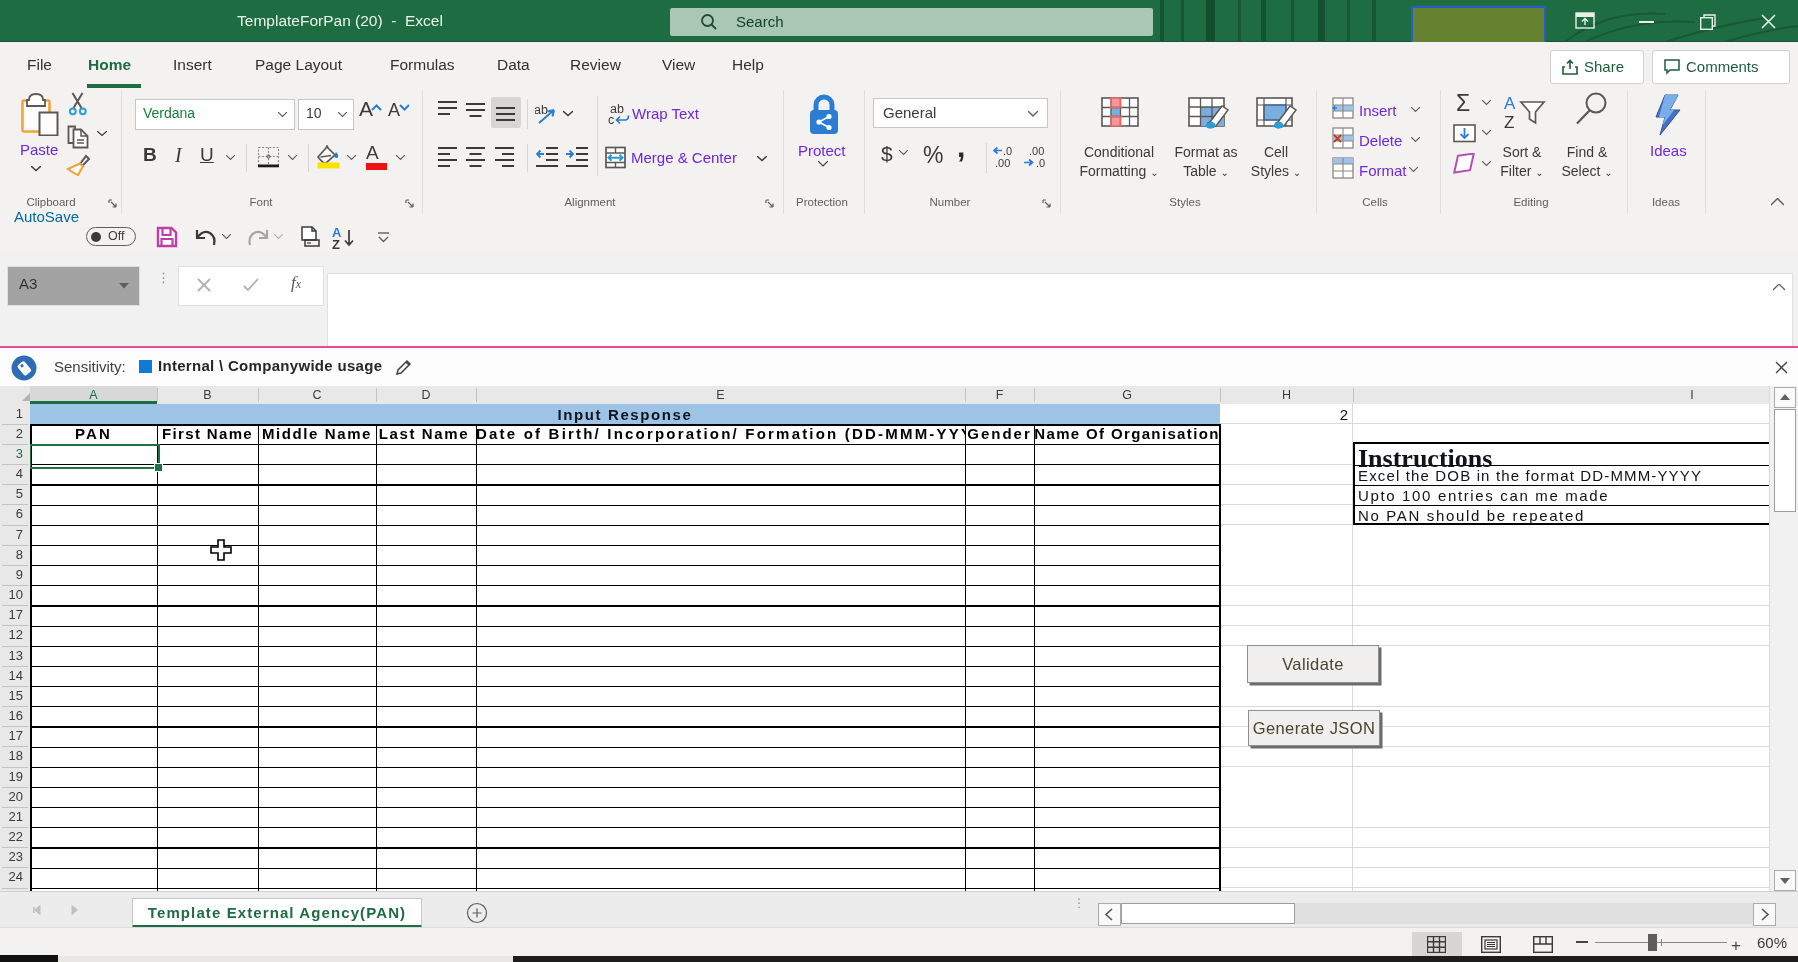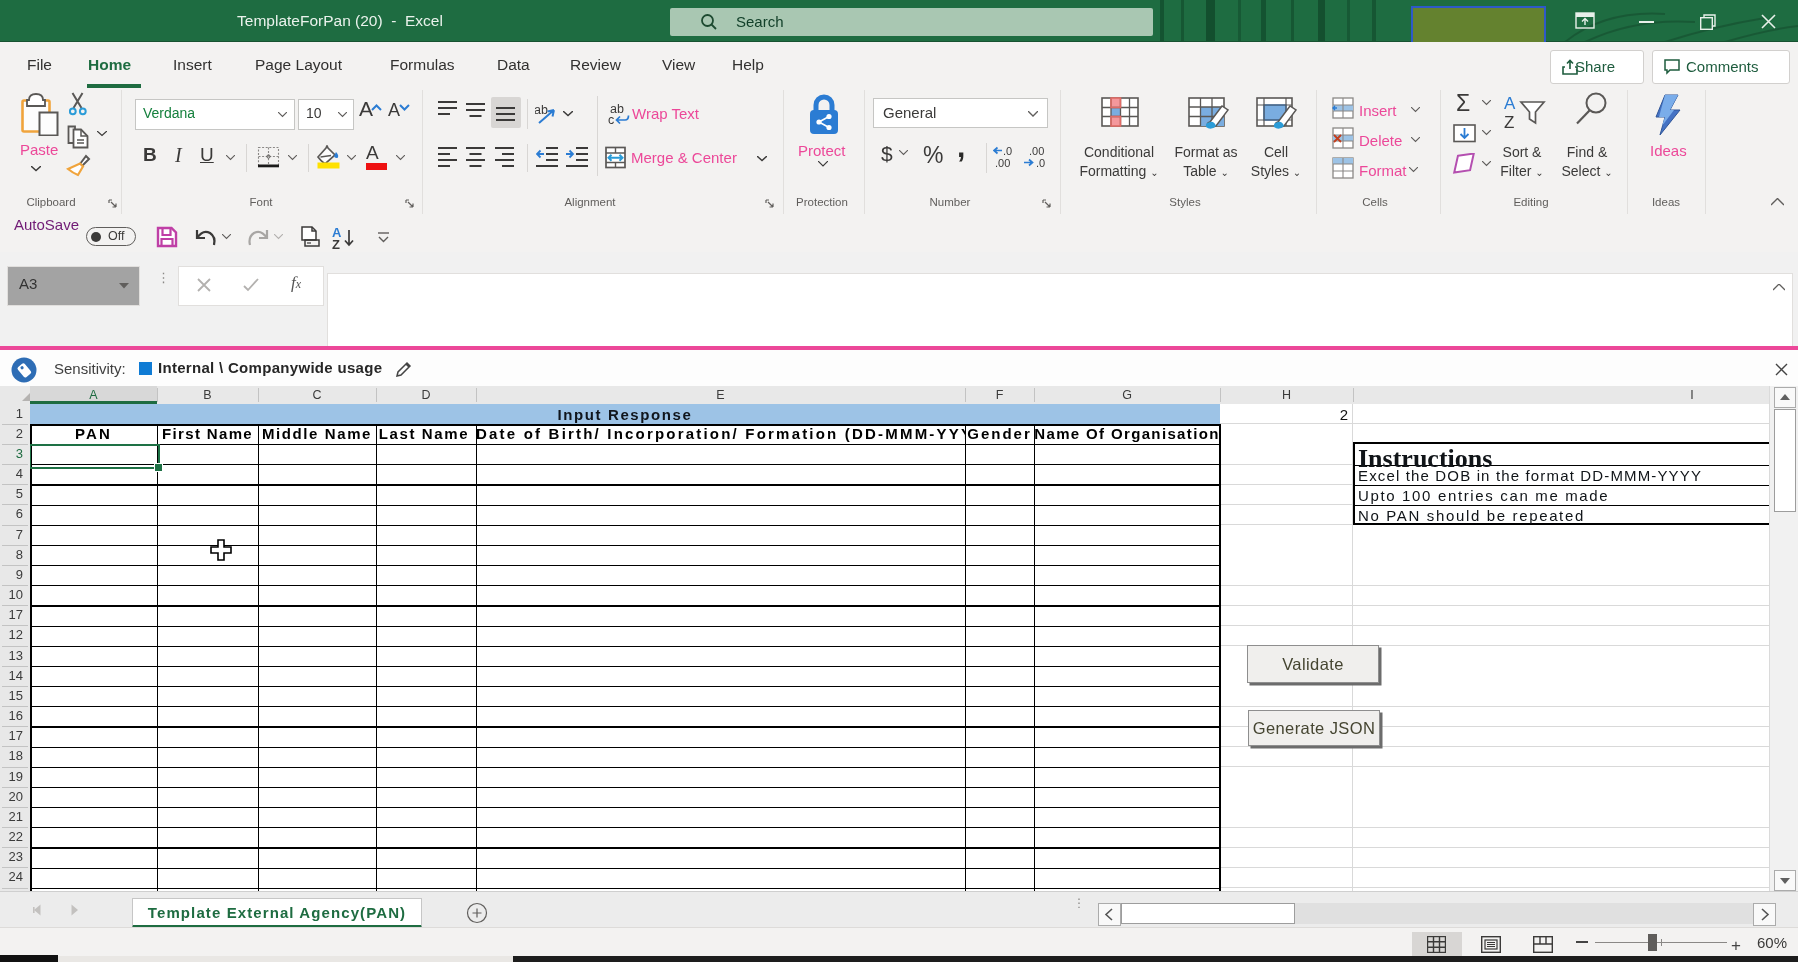--- a/index.html
+++ b/index.html
@@ -16,32 +16,32 @@
 #tabsrow{left:0;top:42px;width:1798px;height:46px;background:#f3f2f1;}
 .rtab{position:absolute;top:0;height:46px;line-height:46px;font-size:15.5px;color:#323130;}
 #hometab{color:#1e6c41;font-weight:bold;}
 #homeline{left:87px;top:84px;width:54px;height:3.5px;background:#1e6c41;}
 .topbtn{position:absolute;top:8px;height:32px;background:#fff;border:1px solid #d2d0ce;border-radius:3px;color:#1e5c3e;font-size:15px;line-height:31px;}
 
 #ribbon{left:0;top:88px;width:1798px;height:130px;background:#f3f2f1;border-bottom:1px solid #dcdad8;}
 .gsep{position:absolute;top:2px;height:124px;width:1px;background:#e1dfdd;}
 .glabel{position:absolute;top:108px;font-size:11.5px;color:#605e5c;text-align:center;width:120px;}
 .launcher{position:absolute;top:196px;width:11px;height:11px;}
-.ribtext{position:absolute;font-size:13px;color:#ec4899;}
+.ribtext{position:absolute;font-size:13px;color:#6d28d9;}
 .biglabel{position:absolute;font-size:14px;color:#3b3a39;text-align:center;line-height:15.5px;}
 .selbox{position:absolute;background:#d8d6d4;border-radius:2px;}
 
 #qat{left:0;top:218px;width:1798px;height:34px;background:#f3f2f1;}
 
 #frow{left:0;top:252px;width:1798px;height:94px;background:#f1f1f1;}
 #namebox{left:7px;top:14px;width:131px;height:38px;background:#a3a3a3;border:1px solid #e1dfdd;position:absolute;}
 #fxbox{left:178px;top:14px;width:144px;height:38px;background:#fff;border:1px solid #e1dfdd;position:absolute;}
 #fbar{left:327px;top:21px;width:1464px;height:72px;background:#fff;border:1px solid #e1dfdd;position:absolute;}
 
-#sens{left:0;top:346px;width:1798px;height:40px;background:#fdfdfd;border-top:4px solid #ec4899;}
+#sens{left:0;top:346px;width:1798px;height:40px;background:#fdfdfd;border-top:2px solid #ec4899;}
 
 #colhdr{left:0;top:386px;width:1769px;height:17.5px;background:#e8e8e8;border-bottom:1px solid #9e9e9e;}
 .colletter{position:absolute;top:0;height:17px;line-height:18px;text-align:center;font-size:12.5px;color:#3b3b3b;}
 .coltick{position:absolute;top:2px;height:14px;width:1px;background:#c3c3c3;}
 #rowhdr{left:0;top:403.5px;width:30px;height:487px;background:#e8e8e8;border-right:1px solid #9e9e9e;}
 .rownum{position:absolute;left:0;width:23px;text-align:right;font-size:13px;color:#3b3b3b;height:20.17px;line-height:20.17px;}
 .rowtick{position:absolute;left:2px;width:26px;height:1px;background:#c3c3c3;}
 
 #grid{left:30px;top:403.5px;width:1739px;height:487.5px;background:#fff;overflow:hidden;}
 .gvline{position:absolute;top:0;bottom:0;width:1px;background:#d9d9d9;}
@@ -122,21 +122,21 @@
 <div class="rtab" style="left:497px;top:42px">Data</div>
 <div class="rtab" style="left:570px;top:42px">Review</div>
 <div class="rtab" style="left:662px;top:42px">View</div>
 <div class="rtab" style="left:732px;top:42px">Help</div>
 <div class="abs" id="homeline"></div>
 <div class="topbtn" style="left:1550px;top:50px;width:92px;">
   <svg style="position:absolute;left:10px;top:7px" width="18" height="18">
       <path d="M9 11 V3 M6 5.5 L9 2.5 L12 5.5" stroke="#1e5c3e" stroke-width="1.6" fill="none"></path>
       <path d="M4 9 H2 V16 H16 V9 H14" stroke="#1e5c3e" stroke-width="1.6" fill="none"></path>
     </svg>
-  <span style="margin-left:24px">Share</span>
+  <span style="margin-left:33px">Share</span>
 </div>
 <div class="topbtn" style="left:1652px;top:50px;width:136px;">
   <svg style="position:absolute;left:10px;top:7px" width="18" height="18">
       <path d="M2 2 H16 V12 H7 L4 15 V12 H2 Z" stroke="#1e5c3e" stroke-width="1.5" fill="none"></path>
     </svg>
   <span style="margin-left:33px">Comments</span>
 </div>
 
 <div class="abs" id="ribbon"></div>
 <div class="gsep" style="left:121px;top:90px"></div>
@@ -429,21 +429,21 @@
       <path d="M1 1 H4 M1 1 V4 M3 3 L8 8 M8 8 H4.5 M8 8 V4.5" stroke="#605e5c" stroke-width="1.2" fill="none"></path>
     </svg></div>
 <div class="launcher" style="left:765px;"><svg width="11" height="11">
       <path d="M1 1 H4 M1 1 V4 M3 3 L8 8 M8 8 H4.5 M8 8 V4.5" stroke="#605e5c" stroke-width="1.2" fill="none"></path>
     </svg></div>
 <div class="launcher" style="left:1042px;"><svg width="11" height="11">
       <path d="M1 1 H4 M1 1 V4 M3 3 L8 8 M8 8 H4.5 M8 8 V4.5" stroke="#605e5c" stroke-width="1.2" fill="none"></path>
     </svg></div>
 
 <div class="abs" id="qat"></div>
-<div class="abs" style="left:14px;top:216px;font-size:15px;color:#701a75;">AutoSave</div>
+<div class="abs" style="left:14px;top:208px;font-size:15px;color:#0369a1;">AutoSave</div>
 <div class="abs" style="left:86px;top:227px;width:48px;height:17px;border:1.5px solid #605e5c;border-radius:10px;">
   <div style="position:absolute;left:4px;top:3.5px;width:10px;height:10px;border-radius:50%;background:#3b3a39;"></div>
   <div style="position:absolute;left:21px;top:1px;font-size:12.5px;color:#3b3a39;">Off</div>
 </div>
 <svg class="abs" style="left:156px;top:226px" width="22" height="22">
   <path d="M2 2 H15.5 L20 6.5 V20 H2 Z" fill="#fff" stroke="#bf3fa6" stroke-width="2.4"></path>
   <path d="M6.5 3 V9 H14.5 V3" fill="none" stroke="#bf3fa6" stroke-width="2.2"></path>
   <path d="M5.5 19 V13 H16.5 V19" fill="none" stroke="#bf3fa6" stroke-width="2.2"></path>
 </svg>
 <svg class="abs" style="left:193px;top:227px" width="25" height="22">

